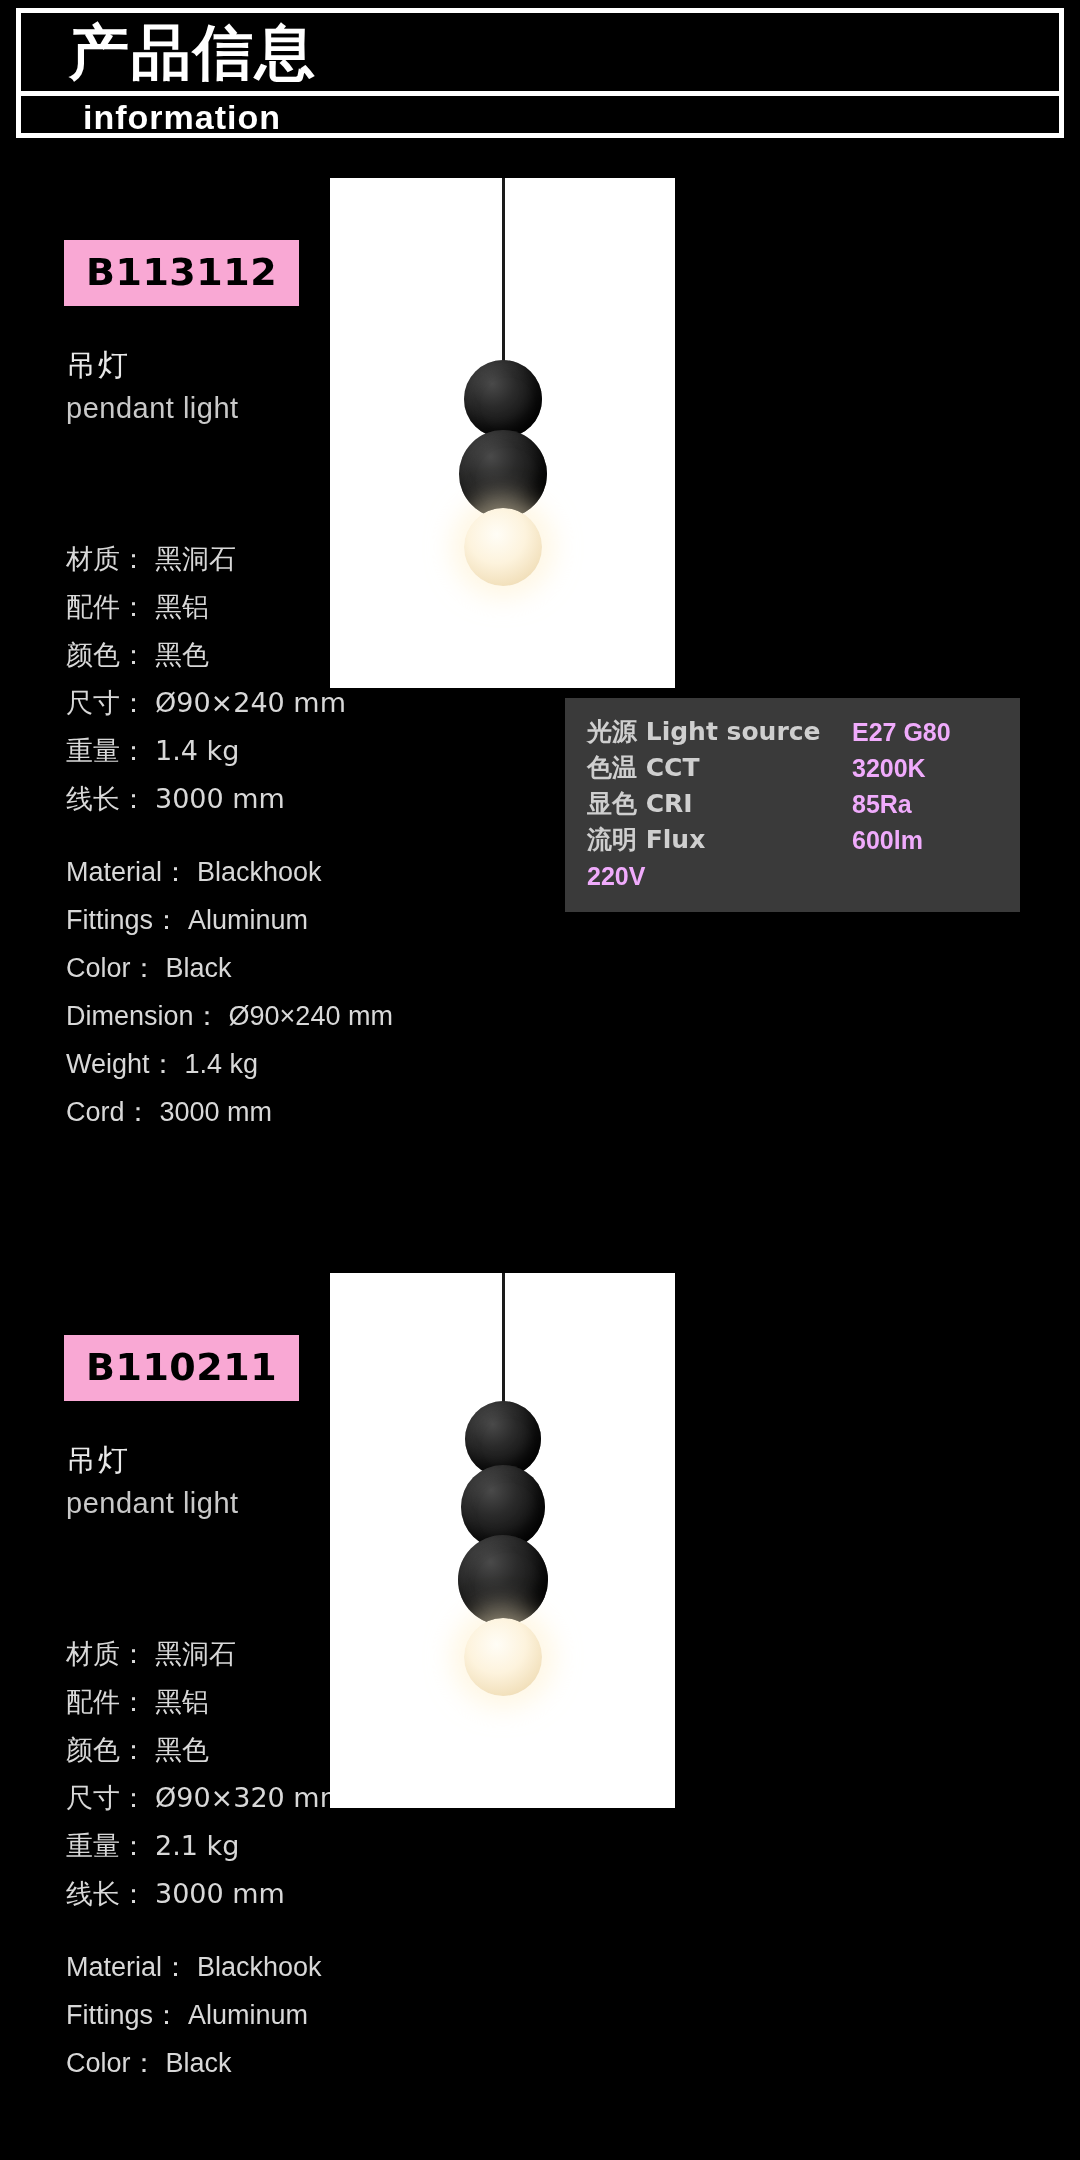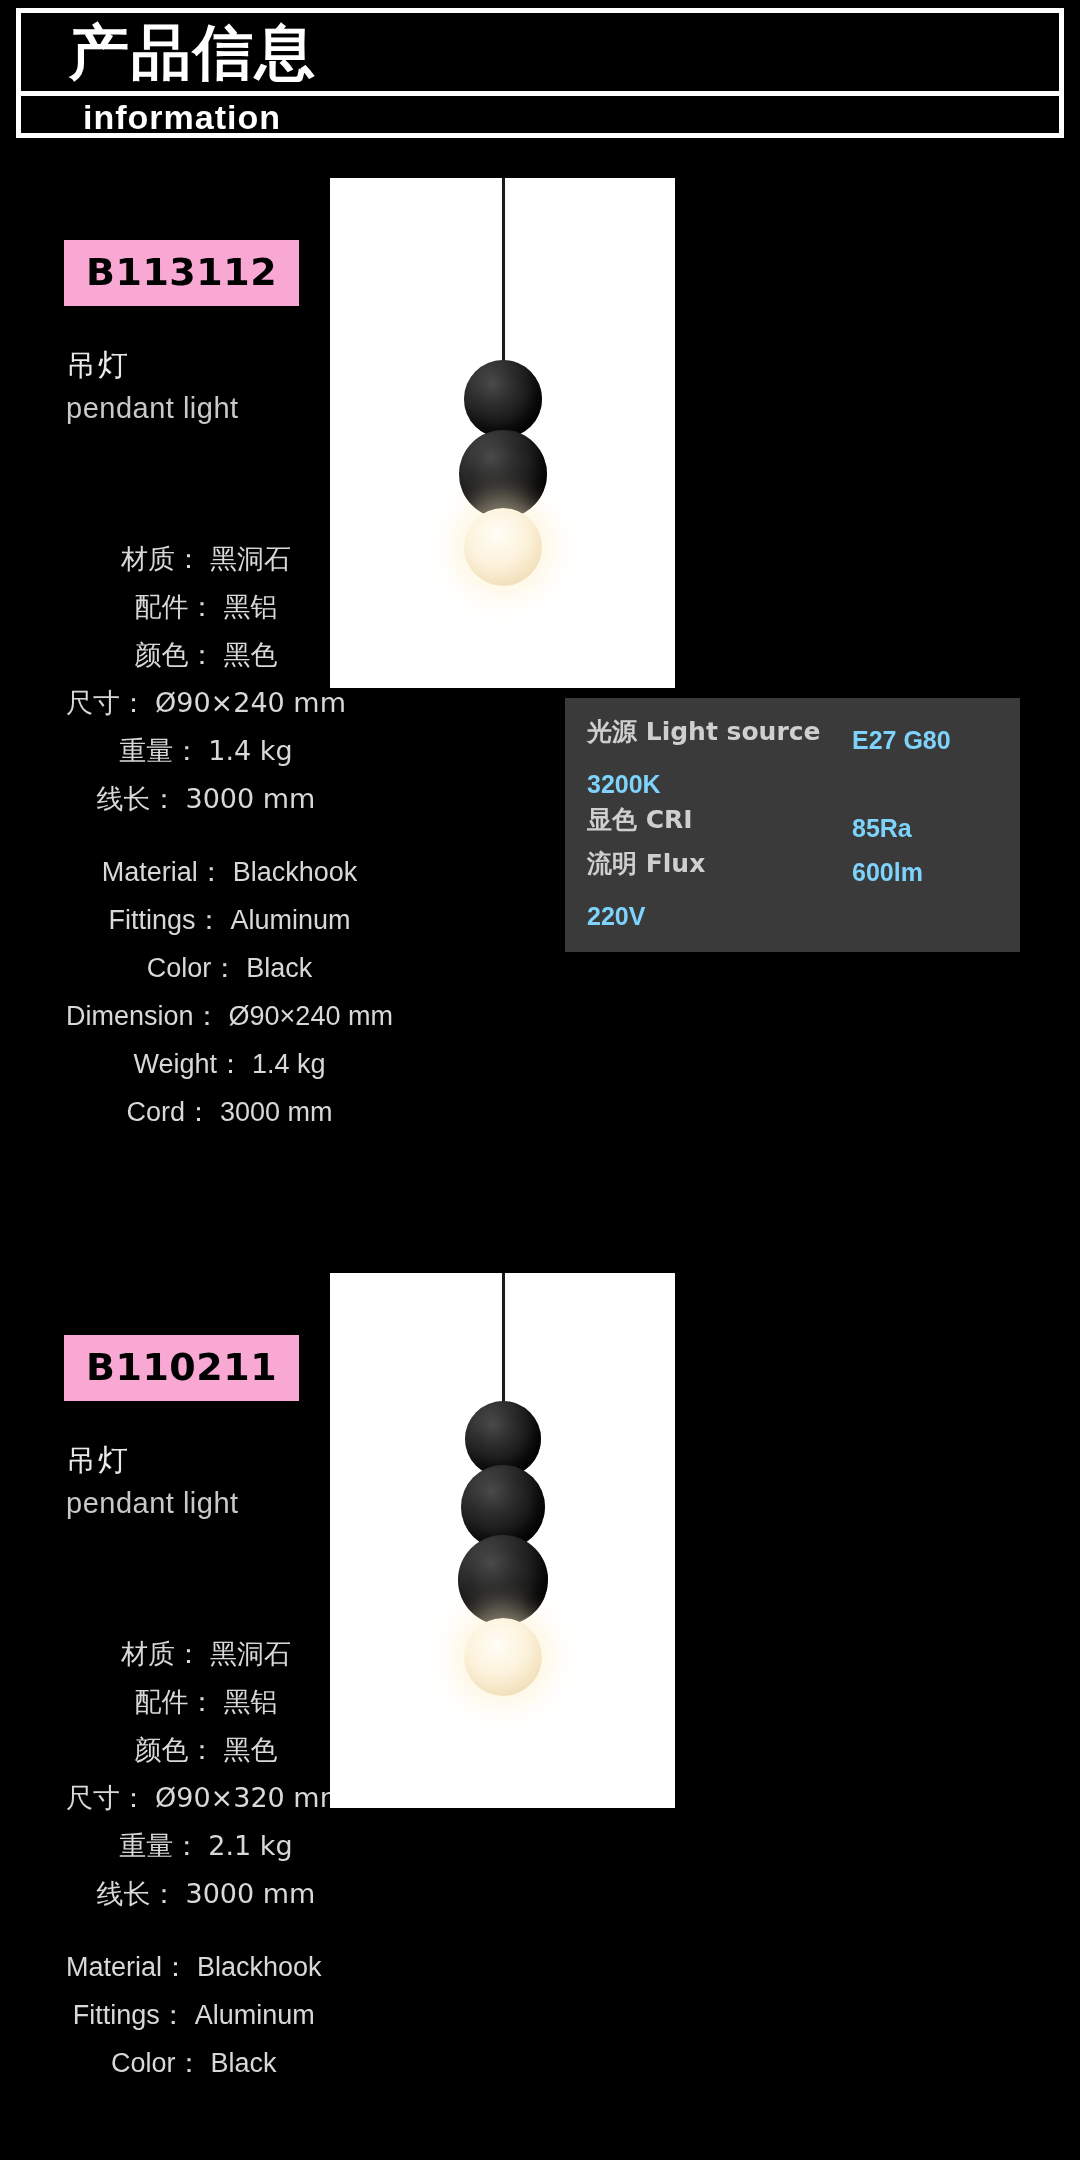--- a/index.html
+++ b/index.html
@@ -56,21 +56,21 @@
 
   .spec-cn {
     position:absolute; left:66px; top:295px;
     font-size:27px; color:#d8d8d8; line-height:48px;
     font-family:"DejaVu Sans", sans-serif;
   }
   .spec-en {
     position:absolute; left:66px; top:608px;
     font-size:27px; color:#d8d8d8; line-height:48px;
   }
-  .spec-row { white-space:nowrap;text-align:center; }
+  .spec-row { white-space:nowrap; }
   .spec-label { display:inline-block; }
   .spec-value { display:inline-block; padding-left:8px; }
 
   
   .photo {
     position:absolute; left:330px; top:-62px;
     width:345px; height:510px; background:#fff; overflow:hidden;
   }
   .p2 .photo { height:535px; }
   .cord {
@@ -89,21 +89,21 @@
   }
 
   
   .ls-table {
     position:absolute; left:565px;
     width:455px; background:#3a3a3a; padding:16px 22px 18px 22px;font-weight:bold;
   }
   .p1 .ls-table { top:458px; }
   .ls-row { display:flex; line-height:36px; }
   .ls-key { width:265px; font-size:25px; color:#cfcfcf; font-family:"DejaVu Sans", sans-serif; }
-  .ls-val { font-size:25px; color:#7dd3fc;margin-top:8px; }
+  .ls-val { font-size:25px; color:#f0abfc; }
 </style>
 </head>
 <body>
 
 <div class="page">
 
   <div class="header">
     <div class="header-cn">产品信息</div>
     <div class="header-rule"></div>
     <div class="header-en">information</div>
@@ -138,20 +138,21 @@
       <div class="bead" style="width:88px;height:88px;margin-left:-44px;top:252px;"></div>
       <div class="bulb" style="width:78px;height:78px;margin-left:-39px;top:330px;"></div>
     </div>
 
     <div class="ls-table">
       <div class="ls-row">
           <div class="ls-key">光源 Light source</div>
           <div class="ls-val">E27 G80</div>
         </div>
       <div class="ls-row">
+          <div class="ls-key">色温 CCT</div>
           <div class="ls-val">3200K</div>
         </div>
       <div class="ls-row">
           <div class="ls-key">显色 CRI</div>
           <div class="ls-val">85Ra</div>
         </div>
       <div class="ls-row">
           <div class="ls-key">流明 Flux</div>
           <div class="ls-val">600lm</div>
         </div>

